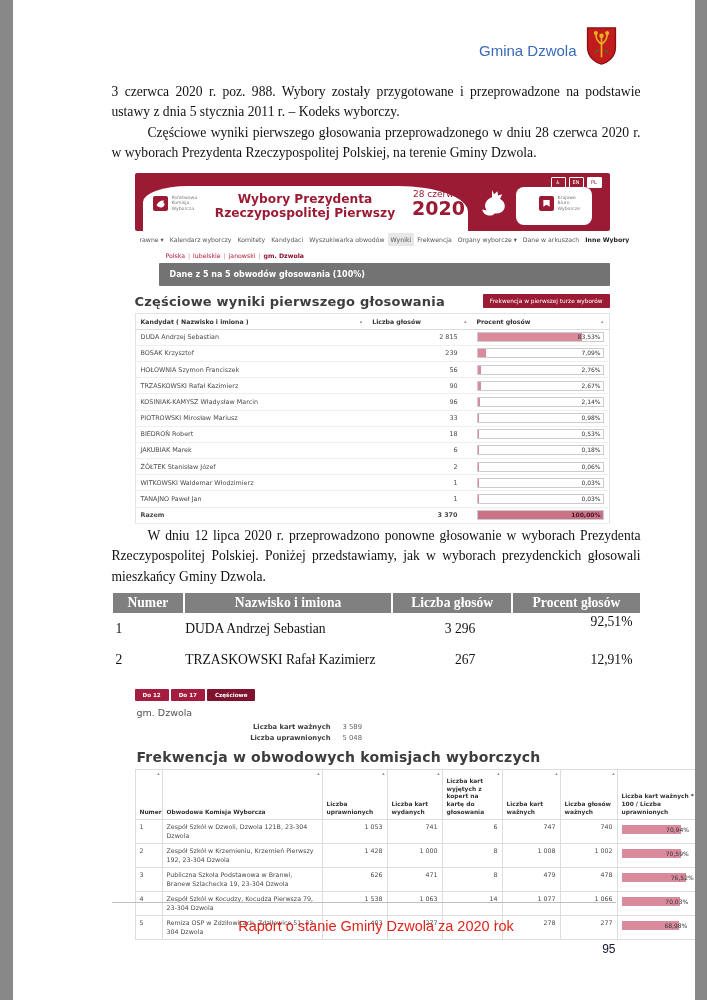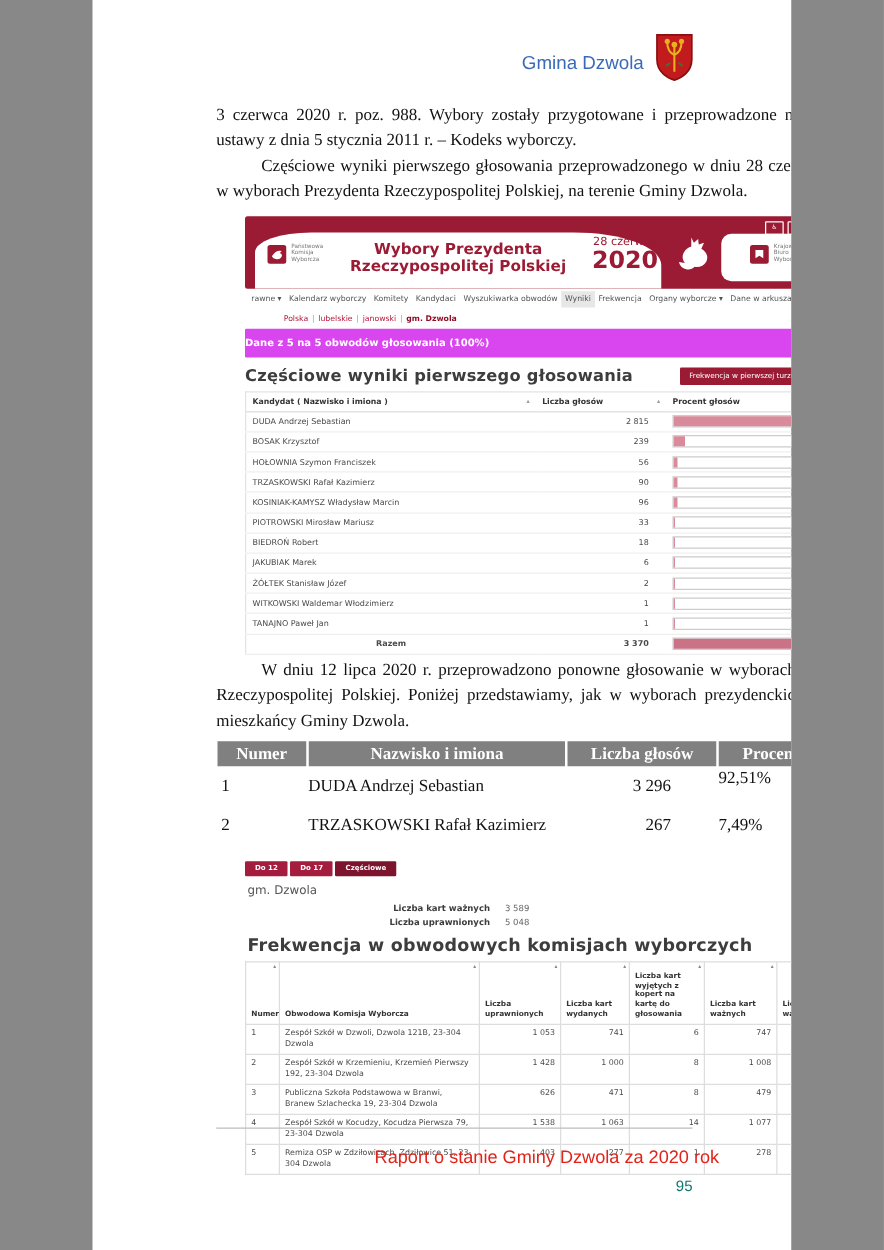--- a/index.html
+++ b/index.html
@@ -1,16 +1,16 @@
 <!DOCTYPE html>
 <html><head>
 <meta charset="utf-8">
 <style>
   html,body{margin:0;padding:0;background:#888;}
-  .page{position:relative;width:559px;height:1000px;margin:0 auto;background:#fff;
+  .page{position:relative;width:682px;height:1000px;margin:0 auto;background:#fff;
         font-family:"Liberation Serif",serif;color:#111;overflow:hidden;}
   
   .doc-header{position:absolute;top:26px;left:0;right:0;height:46px;}
   .brand{position:absolute;top:16px;right:118px;font-family:"Liberation Sans",sans-serif;
          font-size:15px;color:#3a6ab8;}
   .coa{position:absolute;top:0;right:78px;width:31px;height:40px;}
   
   .content{position:absolute;top:82px;left:99px;width:529px;}
   p.para{margin:0;font-size:13.6px;line-height:1.5;text-align:justify;}
   p.indent{text-indent:36px;}
@@ -37,51 +37,51 @@
   .kbw-logo{position:absolute;right:22px;top:22px;display:flex;gap:4px;align-items:center;}
   .pkw-nav{display:flex;justify-content:space-between;align-items:center;height:18px;
            font-size:6.2px;color:#555;padding:0 2px;}
   .nav-item{padding:3px 3px;white-space:nowrap;}
   .nav-item.active{background:#e7e7e7;}
   .nav-item:last-child{font-weight:bold;color:#222;}
   .crumbs{padding:3px 0 4px 28px;font-size:6.2px;color:#b5163a;}
   .crumb{margin:0 3px;}
   .crumb:last-child{font-weight:bold;color:#8d1029;}
   .crumb-sep{color:#c98a97;}
-  .infobar{height:23px;background:#d946ef;color:#fff;font-size:8px;font-weight:bold;
-           line-height:23px;border-radius:1px;}
+  .infobar{height:23px;background:#737373;color:#fff;font-size:8px;font-weight:bold;
+           line-height:23px;padding-left:11px;border-radius:1px;margin-left:24px;}
   .sec1-head{display:flex;justify-content:space-between;align-items:center;margin:8px 0 4px 0;}
   .sec1-title{font-size:13px;font-weight:600;color:#3d3d3d;letter-spacing:.2px;}
   .frek-btn{background:#9b1b34;color:#fff;font-size:5.8px;padding:4px 7px;border-radius:1px;white-space:nowrap;}
   table.res{width:100%;border-collapse:collapse;border:1px solid #e3e3e3;font-size:6.4px;color:#4a4a4a;}
   table.res th{font-size:6.2px;font-weight:bold;color:#333;text-align:left;padding:4px 5px;
                border-bottom:1px solid #ddd;}
   table.res th .sort{float:right;font-size:5px;color:#999;}
   table.res td{padding:2.6px 5px;border-bottom:1px solid #efefef;}
   table.res td.name{width:49%;}
   table.res td.votes{width:22%;text-align:right;padding-right:14px;}
   table.res td.pct{width:29%;}
   .pbox{position:relative;height:8px;border:1px solid #ccc;background:#fff;}
   .pbar{position:absolute;left:0;top:0;bottom:0;background:#d98b9b;min-width:1px;}
   .plbl{position:absolute;right:2px;top:0;line-height:8px;font-size:6px;color:#333;}
   tr.total td{font-weight:bold;border-top:1px solid #ddd;}
-  tr.total td.name{text-align:center;}
+  tr.total td.name{text-align:left;}
   tr.total .pbar{background:#ca7286;}
   tr.total .plbl{color:#4a1a26;font-weight:bold;}
   
   table.word{border-collapse:separate;border-spacing:2px 0;width:531px;margin:6px 0 0 -1px;
              font-size:13.6px;}
   table.word th{background:#808080;color:#fff;font-weight:bold;text-align:center;
                 padding:2px 0;font-size:13.6px;}
   table.word col.c1{width:71px;}table.word col.c2{width:207px;}
   table.word col.c3{width:119px;}table.word col.c4{width:127px;}
   table.word td{padding:8px 0 7px 0;vertical-align:middle;}
   table.word td.num{padding-left:3px;}
   table.word td.vot{text-align:right;padding-right:36px;}
-  table.word td.pct{padding-right:7px;}
+  table.word td.pct{text-align:right;padding-right:7px;}
   table.word tr.r1 td.pct{vertical-align:top;padding-top:1px;}
   
   .shot2{position:relative;width:578px;margin:14px 0 0 23px;font-family:"DejaVu Sans",sans-serif;color:#4a4a4a;}
   .tabs{display:flex;gap:2px;}
   .tab{background:#a41d3e;color:#fff;font-size:5.6px;font-weight:bold;padding:3px 8px;border-radius:1px;}
   .tab.active{background:#7d132c;}
   .region{font-size:9.5px;color:#555;margin:6px 0 4px 2px;}
   .stats{margin:2px 0 6px 0;}
   .kv{font-size:6.8px;line-height:1.55;}
   .kv .k{display:inline-block;width:196px;text-align:right;font-weight:bold;color:#3d3d3d;margin-right:12px;}
@@ -98,21 +98,21 @@
   table.frek td{vertical-align:top;line-height:1.35;}
   table.frek td.r{text-align:right;}
   .fbox{position:relative;height:9px;margin-top:2px;}
   .fbar{height:9px;background:#d98b9b;min-width:1px;}
   .flbl{position:absolute;top:1px;font-size:6px;color:#333;white-space:nowrap;margin-left:-15px;}
   
   .foot-line{position:absolute;left:99px;right:79px;top:902px;border-top:1px solid #bdbdbd;}
   .foot-title{position:absolute;left:99px;width:529px;top:918px;text-align:center;
               font-family:"Liberation Sans",sans-serif;font-size:14.5px;color:#e2231a;}
   .page-num{position:absolute;right:79px;top:942px;font-family:"Liberation Sans",sans-serif;
-            font-size:12px;color:#0f766e;}
+            font-size:12px;color:#0f172a;}
 </style>
 </head>
 <body>
 
 <div class="page">
 
   <div class="doc-header">
     <span class="brand">Gmina Dzwola</span>
     <svg class="coa" viewBox="0 0 30 38">
       <path d="M1.5 1.5 h27 v19 c0 9.5 -8 14.5 -13.5 16 C9.5 35 1.5 30 1.5 20.5 Z" fill="#c21b1e" stroke="#8a0f12" stroke-width="1.3"></path>
@@ -145,21 +145,21 @@
         <div class="pkw-logo">
           <span class="logo-sq">
             <svg width="11" height="11" viewBox="0 0 14 14">
                 <path d="M2 9 q4 -7 10 -5.5 l-2 2 q3 1 1.8 4 q-1.5 3 -5 2.5 q-4 -.5 -4.8 -3z" fill="#fff"></path>
               </svg>
           </span>
           <span class="logo-txt" style="width:34px;">Państwowa Komisja Wyborcza</span>
         </div>
         <div class="shot-title">
           <span>Wybory Prezydenta</span><br>
-          <span>Rzeczypospolitej Polskiej</span>
+          <span>Rzeczypospolitej Pierwszy</span>
         </div>
         <div class="shot-date">
           <span class="d1">28 czerwca</span>
           <span class="d2">2020</span>
         </div>
         <svg class="eagle" viewBox="0 0 40 44">
           <path fill="#fff" d="M20 2 l2.5 5 4-3.5 .5 5 5-1.5 -2.5 5.5 c5 2.5 7 8 4.5 12.5 -2 3.5 -6.5 5.5 -11 4.5 -1.5 2 -4.5 3 -7 2.5 -4 -.5 -7 -3.5 -7.5 -7 l5.5 1 c-3.5 -4 -2.5 -10 2 -13.5 1.5 -1 2.5 -1.5 4 -2 z"></path>
         </svg>
         <div class="kbw-logo">
           <span class="logo-sq">
@@ -347,21 +347,21 @@
         <tr class="r1">
           <td class="num">1</td>
           <td>DUDA Andrzej Sebastian</td>
           <td class="vot">3 296</td>
           <td class="pct">92,51%</td>
         </tr>
         <tr class="r2">
           <td class="num">2</td>
           <td>TRZASKOWSKI Rafał Kazimierz</td>
           <td class="vot">267</td>
-          <td class="pct">7,49%</td>
+          <td class="pct">12,91%</td>
         </tr>
       </tbody>
     </table>
 
 
     <section class="shot2">
       <div class="tabs">
           <span class="tab">Do 12</span>
           <span class="tab">Do 17</span>
           <span class="tab active">Częściowe</span>

